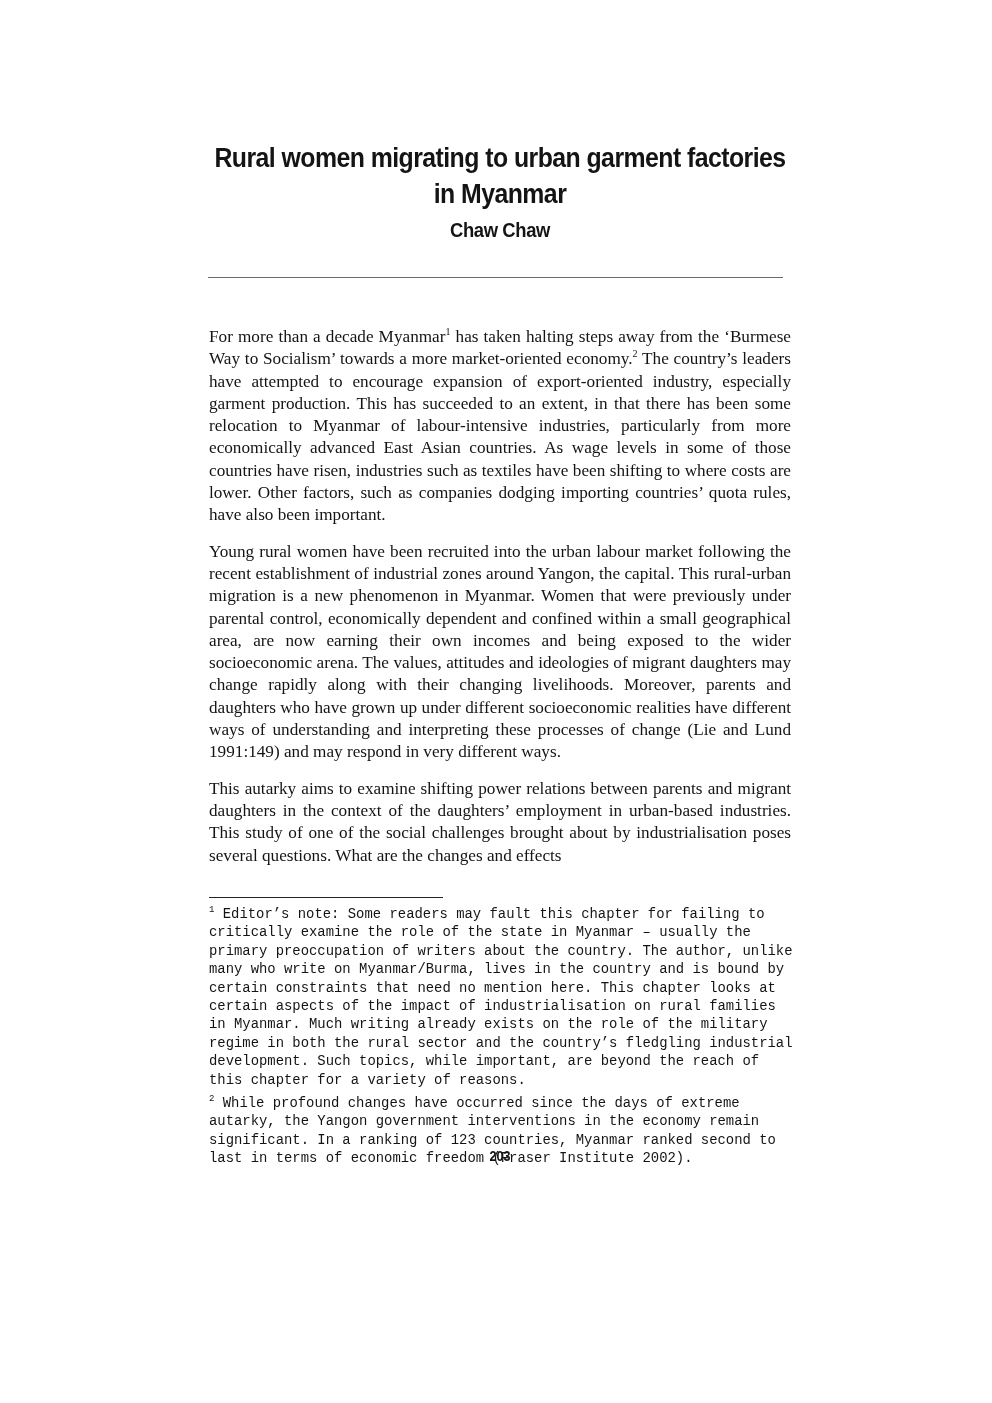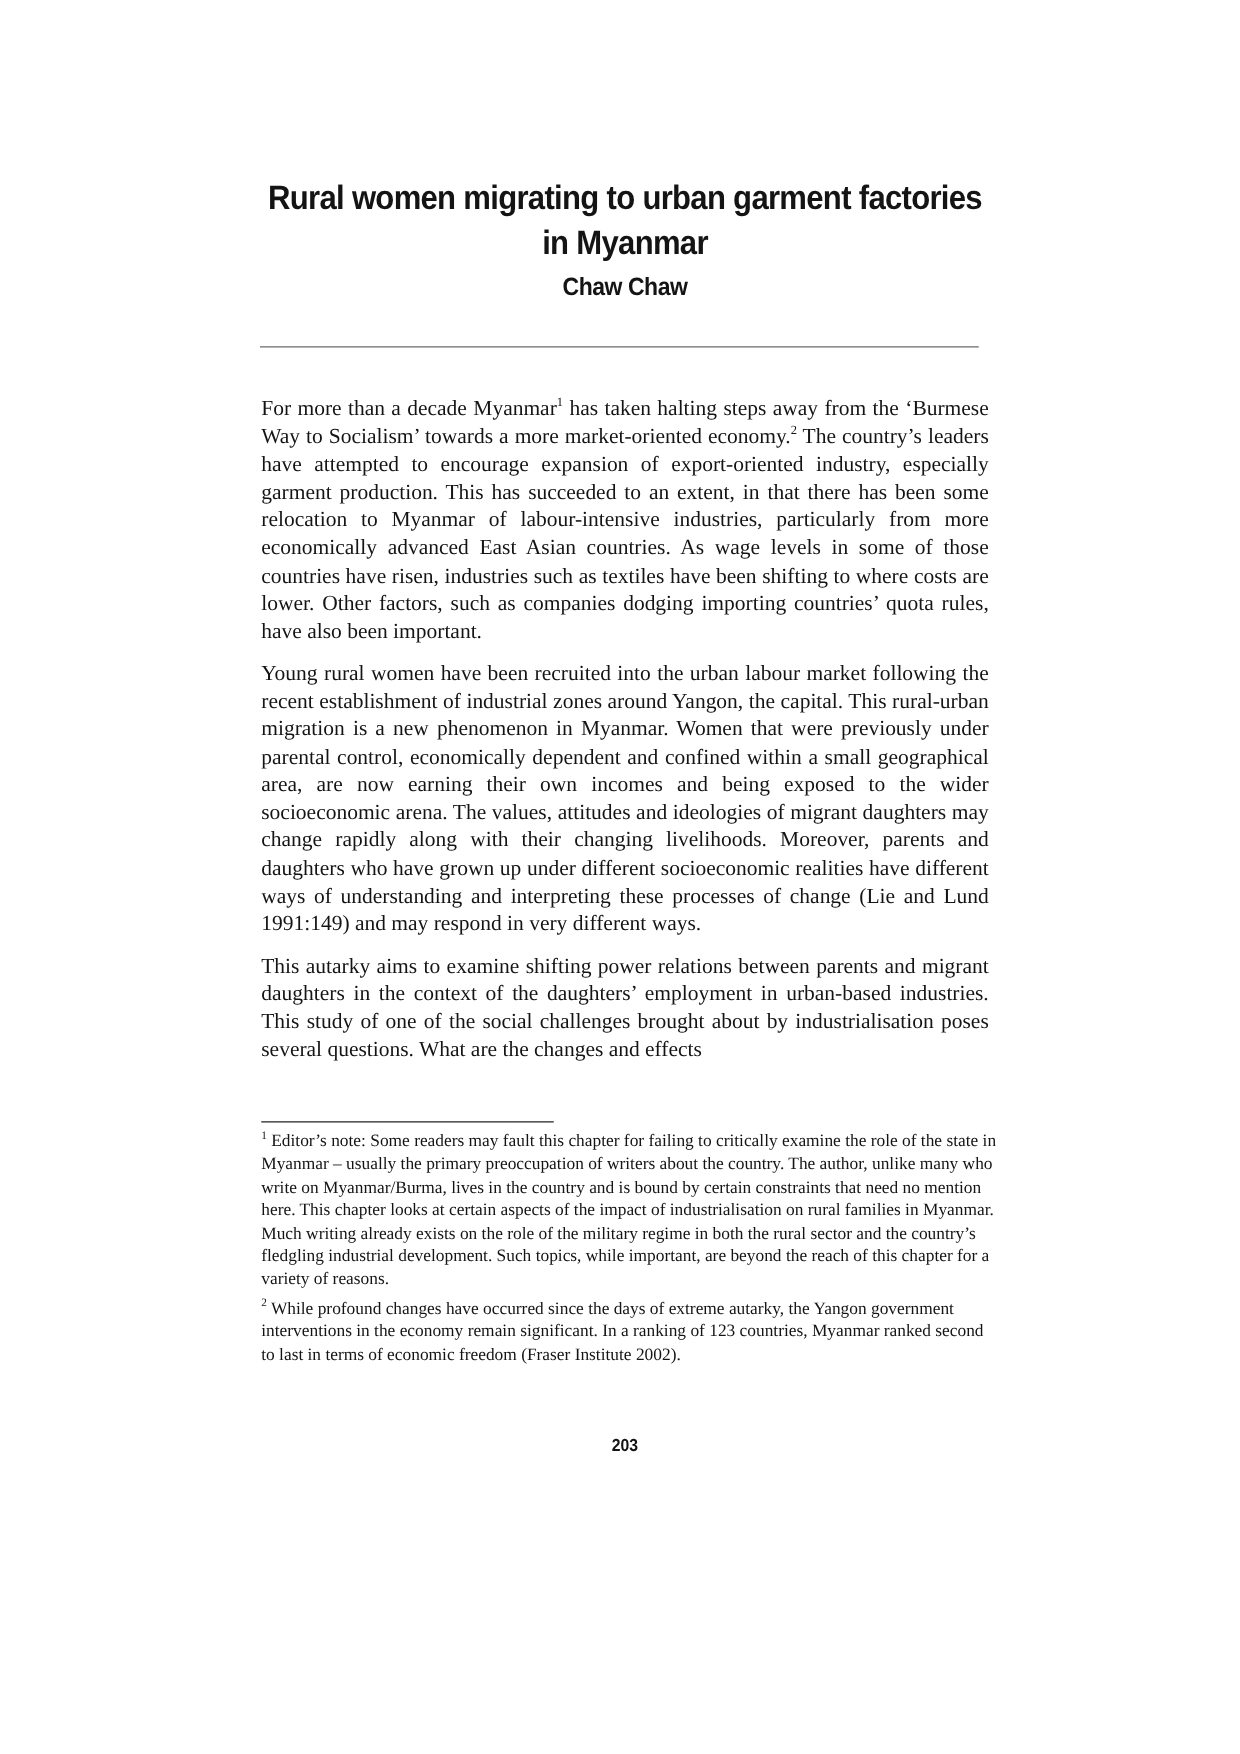--- a/index.html
+++ b/index.html
@@ -64,41 +64,41 @@
       position: absolute;
       top: 312px;
       left: 205px;
       width: 582px;
       font-family: "Liberation Serif", serif;
       font-size: 17.2px;
       line-height: 22.3px;
       text-align: justify;
     }
     .body p {
-      margin: 4px 0 11px 0;
+      margin: 14px 0 11px 0;
     }
     sup {
       font-size: 10px;
       line-height: 0;
       vertical-align: 7px;
     }
     .fn-rule {
       position: absolute;
       top: 897px;
       left: 205px;
       width: 234px;
       height: 0;
       border-top: 1px solid #222;
     }
     .footnotes {
       position: absolute;
       top: 905px;
       left: 205px;
       width: 590px;
-      font-family: Liberation Serif, serif;
+      font-family: Liberation Mono, monospace;
       font-size: 13.9px;
       line-height: 18.4px;
     }
     .footnotes p {
       margin: 0 0 5px 0;
     }
     .footnotes sup {
       font-size: 9px;
       vertical-align: 6px;
     }

